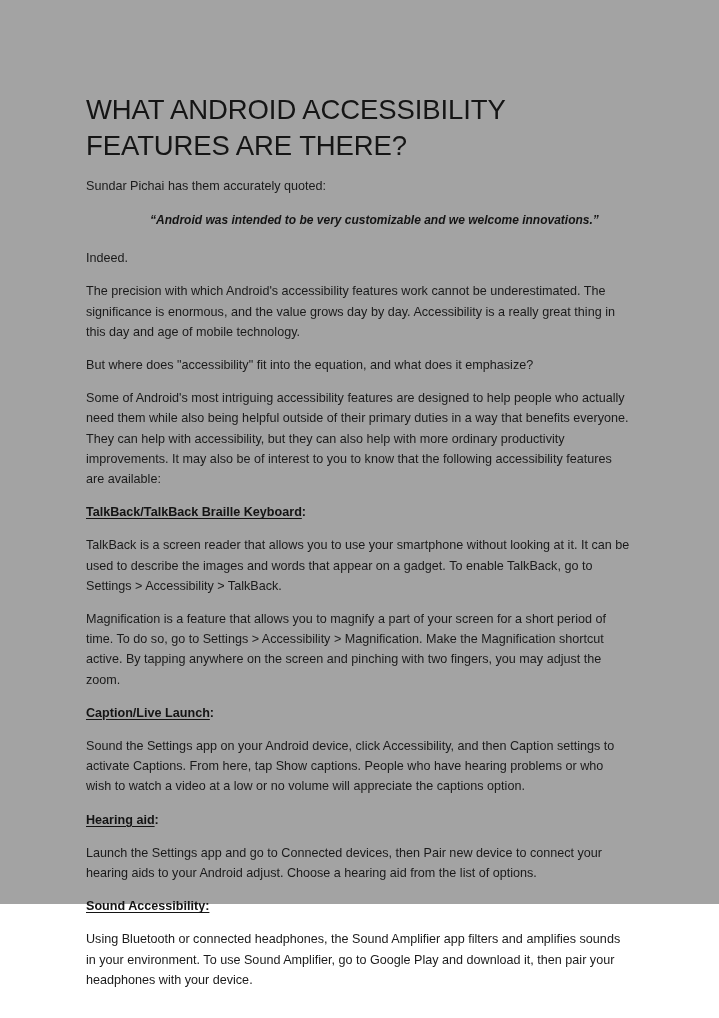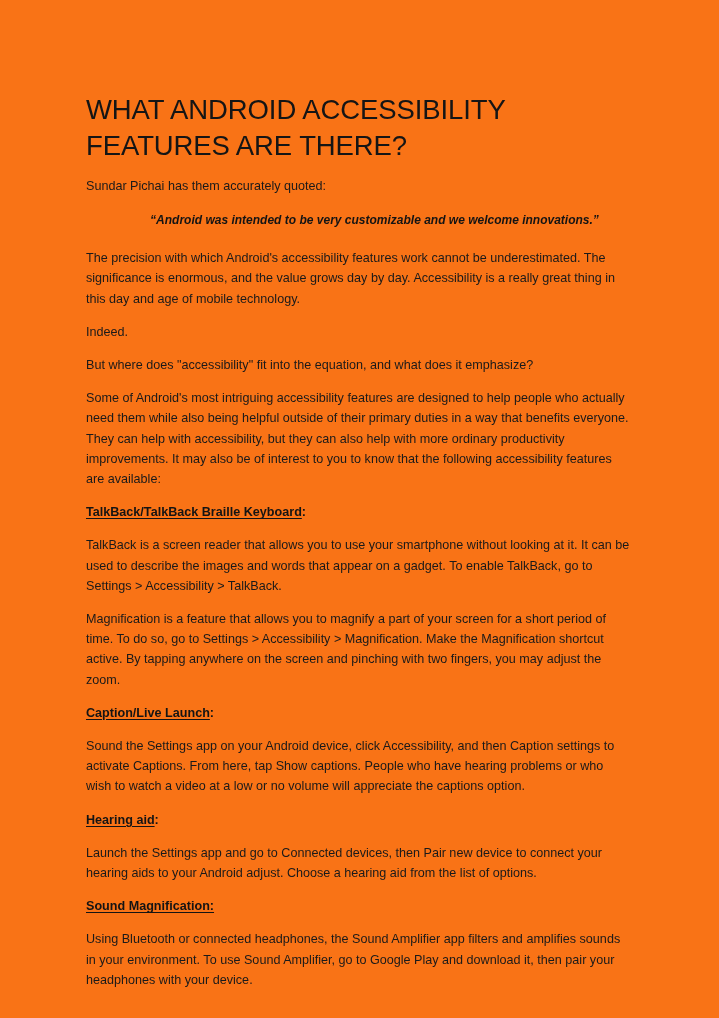--- a/index.html
+++ b/index.html
@@ -11,22 +11,22 @@
     width: 719px;
     height: 1018px;
     overflow: hidden;
     font-family: "Liberation Sans", sans-serif;
     color: #1a1a1a;
     -webkit-font-smoothing: antialiased;
   }
   .page {
     position: relative;
     width: 719px;
-    height: 1018px;
-    background: #f97316;
+    height: 904px;
+    background: #a3a3a3;
     box-sizing: border-box;
     padding: 92px 86px 0 86px;
   }
   .doc-title {
     font-size: 27.5px;
     font-weight: 300;
     line-height: 36px;
     letter-spacing: -0.1px;
     color: #151515;
     margin: 0 0 12px 0;
@@ -74,35 +74,35 @@
 <body>
 
 <div class="page">
 
   <h1 class="doc-title">WHAT ANDROID ACCESSIBILITY FEATURES ARE THERE?</h1>
 
   <p class="para">Sundar Pichai has them accurately quoted:</p>
 
   <div class="quote-block">“Android was intended to be very customizable and we welcome innovations.”</div>
 
+  <p class="para">Indeed.</p>
+
   <p class="para">The precision with which Android's accessibility features work cannot be underestimated. The significance is enormous, and the value grows day by day. Accessibility is a really great thing in this day and age of mobile technology.</p>
-
-  <p class="para">Indeed.</p>
 
   <p class="para">But where does "accessibility" fit into the equation, and what does it emphasize?</p>
 
   <p class="para">Some of Android's most intriguing accessibility features are designed to help people who actually need them while also being helpful outside of their primary duties in a way that benefits everyone. They can help with accessibility, but they can also help with more ordinary productivity improvements. It may also be of interest to you to know that the following accessibility features are available:</p>
 
   <div class="section-heading"><span class="u">TalkBack/TalkBack Braille Keyboard</span><span class="colon">:</span></div>
   <p class="para">TalkBack is a screen reader that allows you to use your smartphone without looking at it. It can be used to describe the images and words that appear on a gadget. To enable TalkBack, go to Settings &gt; Accessibility &gt; TalkBack.</p>
 
   <p class="para">Magnification is a feature that allows you to magnify a part of your screen for a short period of time. To do so, go to Settings &gt; Accessibility &gt; Magnification. Make the Magnification shortcut active. By tapping anywhere on the screen and pinching with two fingers, you may adjust the zoom.</p>
 
   <div class="section-heading"><span class="u">Caption/Live Launch</span><span class="colon">:</span></div>
   <p class="para">Sound the Settings app on your Android device, click Accessibility, and then Caption settings to activate Captions. From here, tap Show captions. People who have hearing problems or who wish to watch a video at a low or no volume will appreciate the captions option.</p>
 
   <div class="section-heading"><span class="u">Hearing aid</span><span class="colon">:</span></div>
   <p class="para">Launch the Settings app and go to Connected devices, then Pair new device to connect your hearing aids to your Android adjust. Choose a hearing aid from the list of options.</p>
 
-  <div class="section-heading all-underline"><span class="u">Sound Magnification:</span><span class="colon"></span></div>
+  <div class="section-heading all-underline"><span class="u">Sound Accessibility:</span><span class="colon"></span></div>
   <p class="para">Using Bluetooth or connected headphones, the Sound Amplifier app filters and amplifies sounds in your environment. To use Sound Amplifier, go to Google Play and download it, then pair your headphones with your device.</p>
 
 </div>
 
 </body></html>

